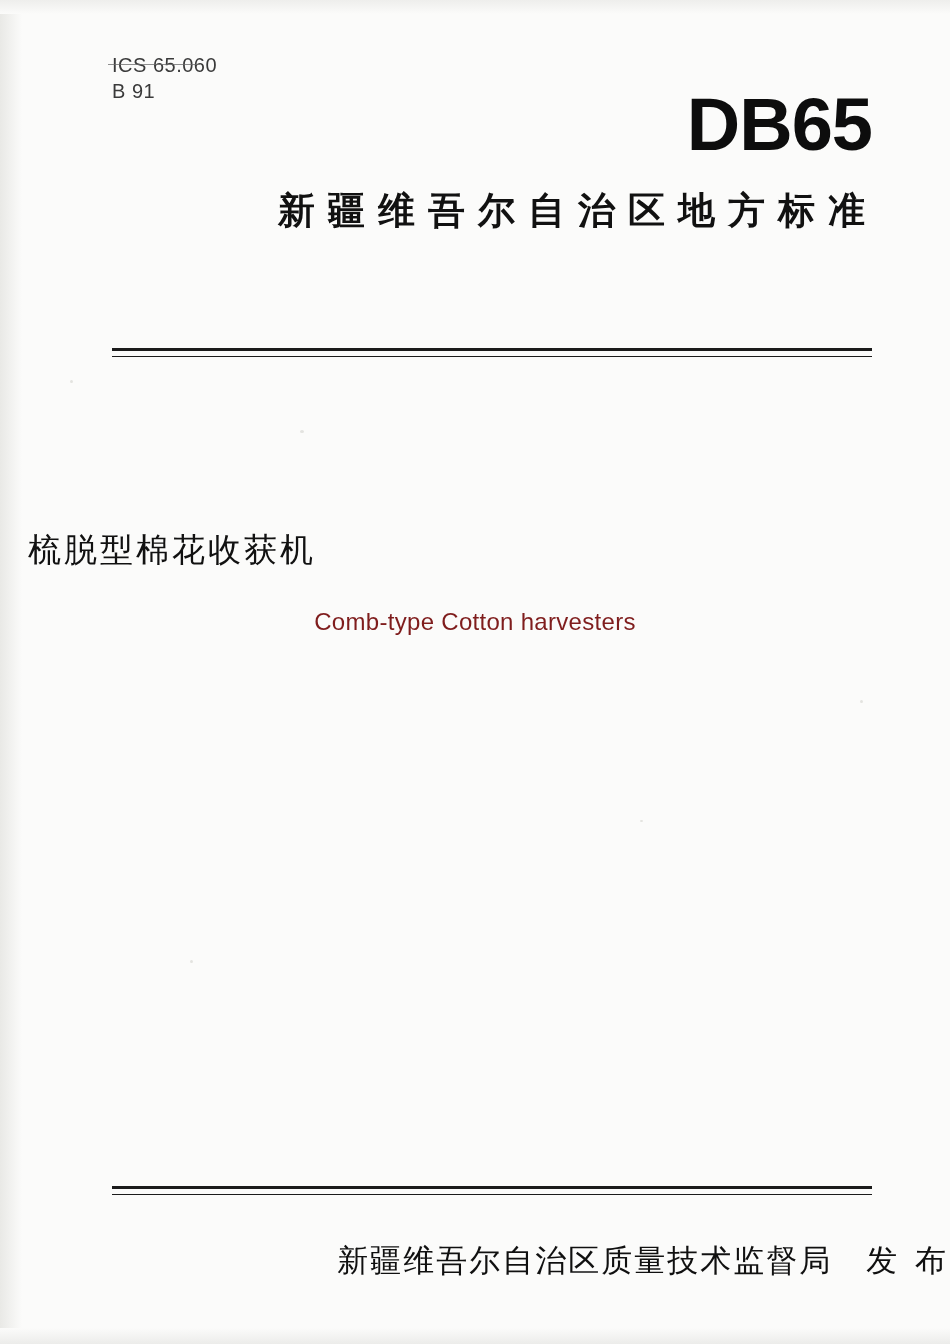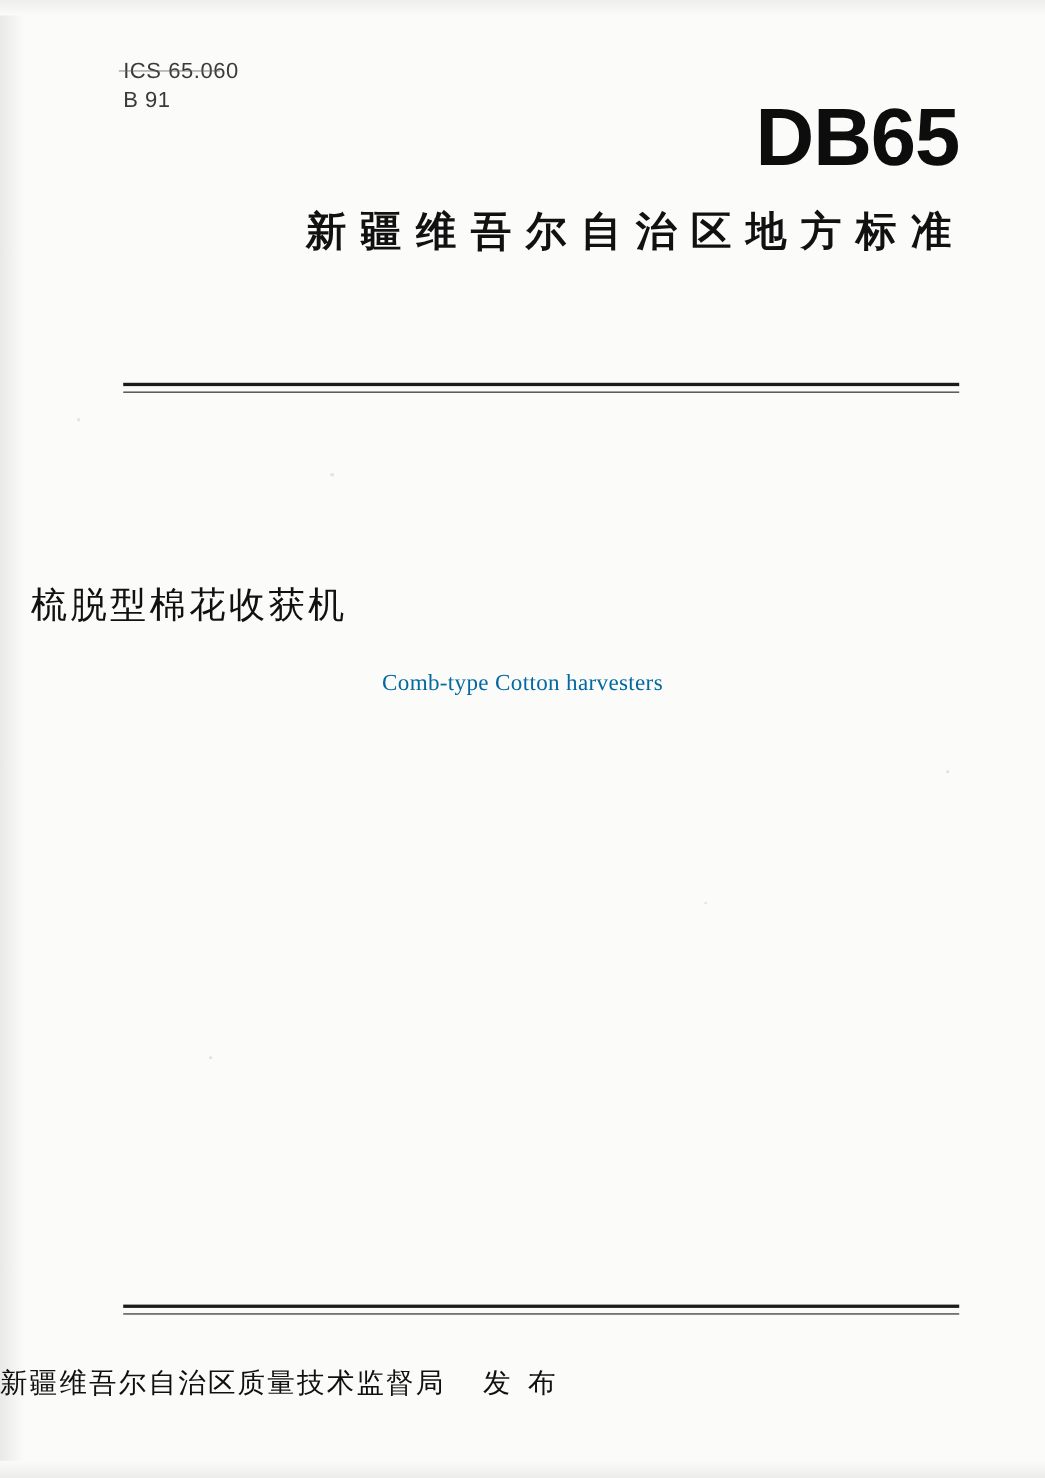--- a/index.html
+++ b/index.html
@@ -132,24 +132,24 @@
     font-size: 33px;
     letter-spacing: 3px;
     color: #111111;
     margin-left: 28px;
   }
   .doc-title-en {
     position: absolute;
     left: 0; right: 0;
     top: 608px;
     text-align: center;
-    font-family: Liberation Serif, serif;
-    font-size: 21px;
+    font-family: Liberation Sans, sans-serif;
+    font-size: 24px;
     letter-spacing: 0.3px;
-    color: #0369a1;
+    color: #7f1d1d;
   }
 
   
   .footer-dates {
     position: absolute;
     left: 112px;
     right: 78px;
     top: 1148px;
     display: flex;
     justify-content: space-between;
@@ -180,23 +180,23 @@
     top: 1194px;
     height: 1px;
     background: #1b1b1b;
   }
 
   
   .publisher {
     position: absolute;
     left: 0; right: 0;
     top: 1240px;
-    text-align: left;
-    font-family: "DejaVu Sans", sans-serif;
-    font-size: 25px;
+    text-align: right;
+    font-family: "DejaVu Sans", sans-serif;
+    font-size: 31px;
     letter-spacing: 2px;
     color: #101010;
   }
   .publisher .issue {
     margin-left: 34px;
     letter-spacing: 4px;
   }
 
   
   .speck {

